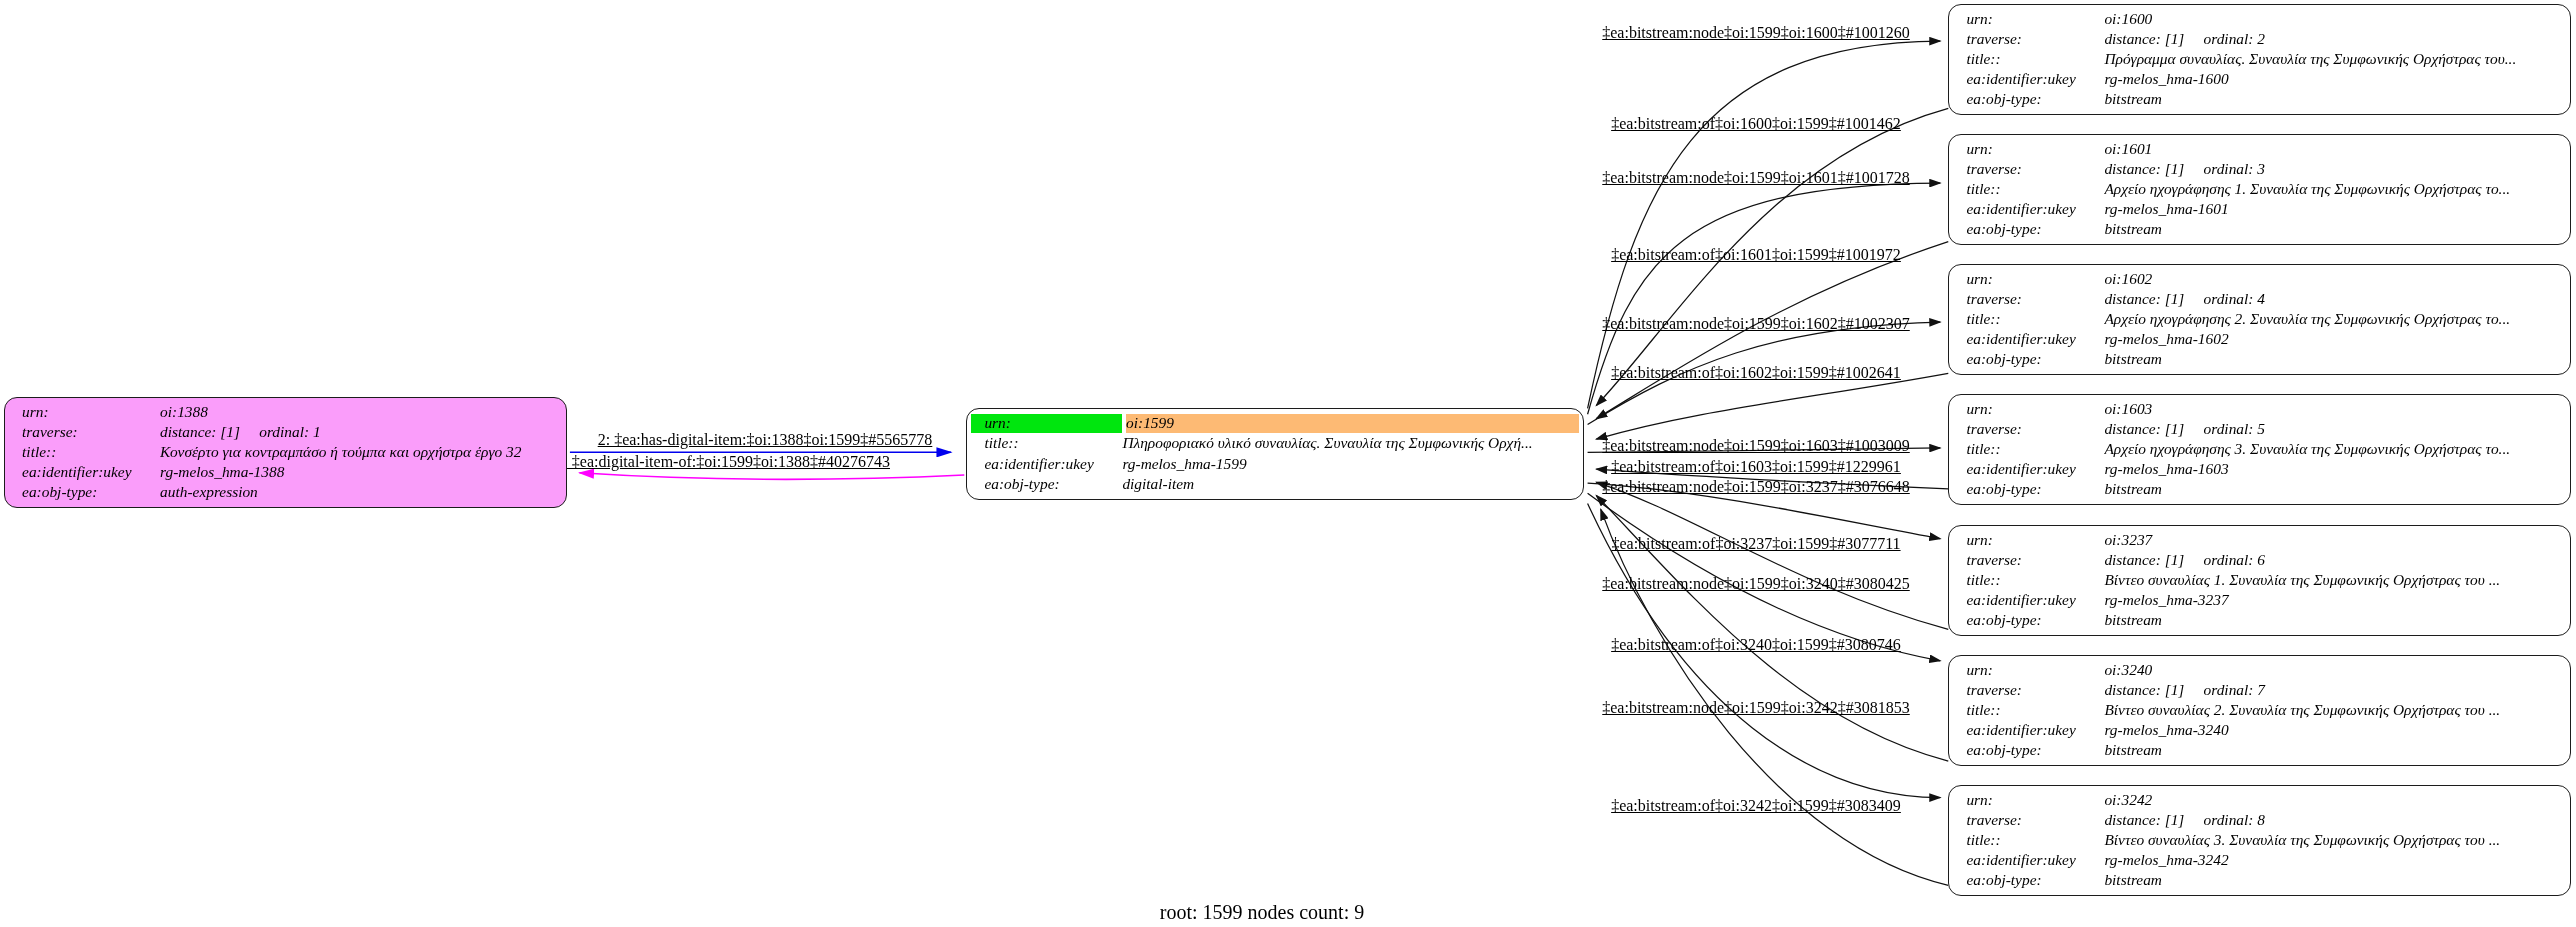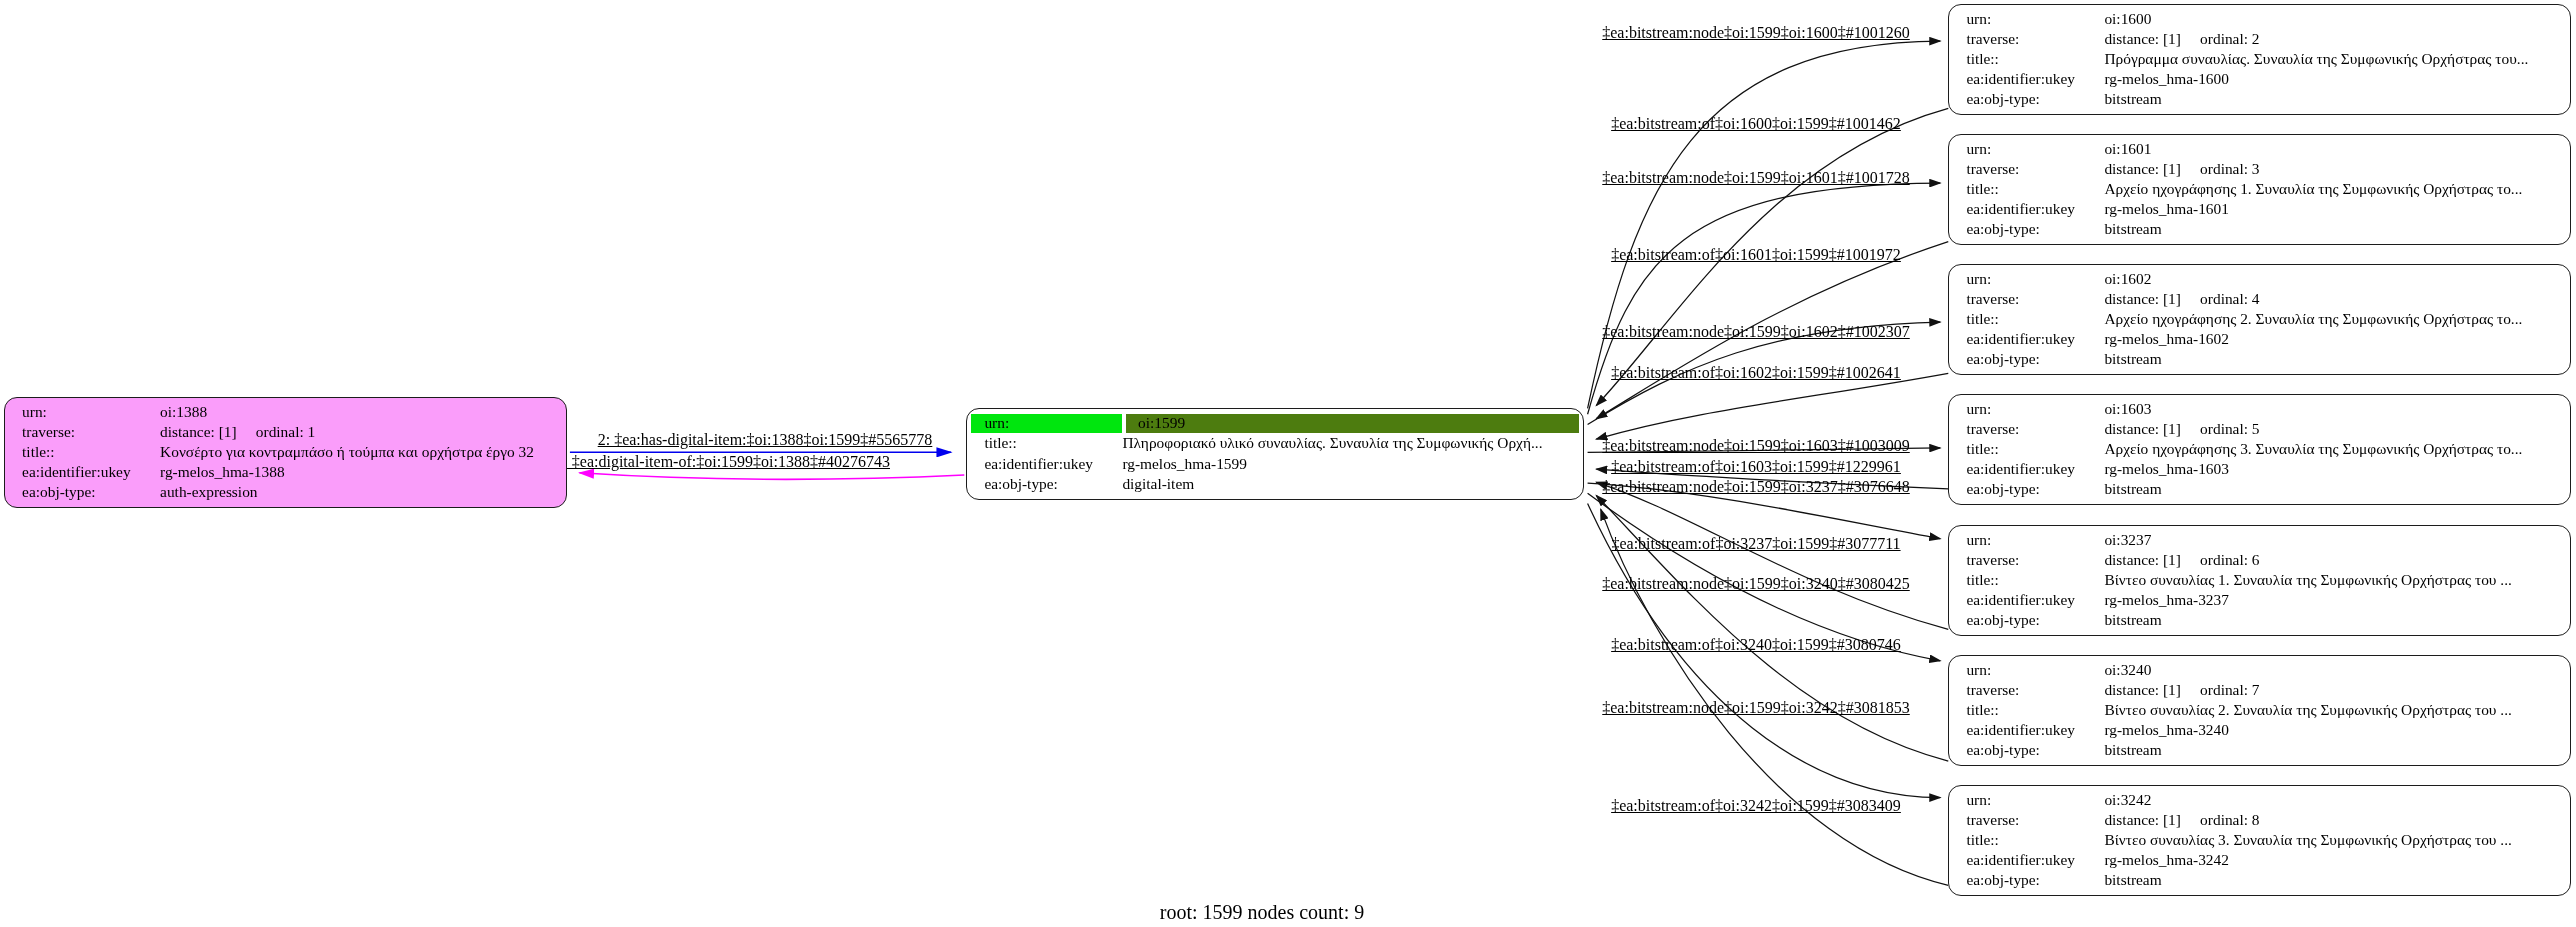--- a/index.html
+++ b/index.html
@@ -16,25 +16,25 @@
     position:absolute;
     background:#ffffff;
     border:1.5px solid #1c1c1c;
     border-radius:13px;
     box-sizing:border-box;
     display:flex;flex-direction:column;justify-content:space-evenly;
     padding:3.7px 4.4px;
     font-size:15.4px;
   }
   .node.pink{background:#fa9dfa;}
-  .row{display:flex;align-items:flex-end;line-height:1.22;}
+  .row{display:flex;align-items:flex-end;line-height:1.22;font-style:italic;}
   .row .k{flex:none;width:138px;padding-left:13px;white-space:pre;}
   .row .v{flex:1;white-space:pre;overflow:hidden;}
   .row.hl .k{background:#00e60e;margin-right:3.7px;}
-  .row.hl .v{background:#4d7c0f;padding-left:12px;}
+  .row.hl .v{background:#fdba74;}
   .edge-label{
     position:absolute;
     transform:translate(-50%,-50%);
     white-space:nowrap;
     font-size:16px;
     line-height:1;
     text-decoration:underline;
   }
   .caption{
     position:absolute;
@@ -79,21 +79,21 @@
     <path d="M 2170 688 C 2300 970 2480 1090 2652 1090" stroke="#111" stroke-width="1.7" fill="none" marker-end="url(#mk)"></path>
     <path d="M 2663 1210 C 2430 1155 2255 880 2188 696" stroke="#111" stroke-width="1.7" fill="none" marker-end="url(#mk)"></path>
   </svg>
 
   <div class="edge-label" style="left:765px;top:440px">2: ‡ea:has-digital-item:‡oi:1388‡oi:1599‡#5565778</div>
   <div class="edge-label" style="left:720px;top:462px">I2: ‡ea:digital-item-of:‡oi:1599‡oi:1388‡#40276743</div>
   <div class="edge-label" style="left:1756px;top:33px">‡ea:bitstream:node‡oi:1599‡oi:1600‡#1001260</div>
   <div class="edge-label" style="left:1756px;top:124px">‡ea:bitstream:of‡oi:1600‡oi:1599‡#1001462</div>
   <div class="edge-label" style="left:1756px;top:178px">‡ea:bitstream:node‡oi:1599‡oi:1601‡#1001728</div>
   <div class="edge-label" style="left:1756px;top:255px">‡ea:bitstream:of‡oi:1601‡oi:1599‡#1001972</div>
-  <div class="edge-label" style="left:1756px;top:332px">‡ea:bitstream:node‡oi:1599‡oi:1602‡#1002307</div>
+  <div class="edge-label" style="left:1756px;top:324px">‡ea:bitstream:node‡oi:1599‡oi:1602‡#1002307</div>
   <div class="edge-label" style="left:1756px;top:373px">‡ea:bitstream:of‡oi:1602‡oi:1599‡#1002641</div>
   <div class="edge-label" style="left:1756px;top:446px">‡ea:bitstream:node‡oi:1599‡oi:1603‡#1003009</div>
   <div class="edge-label" style="left:1756px;top:467px">‡ea:bitstream:of‡oi:1603‡oi:1599‡#1229961</div>
   <div class="edge-label" style="left:1756px;top:487px">‡ea:bitstream:node‡oi:1599‡oi:3237‡#3076648</div>
   <div class="edge-label" style="left:1756px;top:544px">‡ea:bitstream:of‡oi:3237‡oi:1599‡#3077711</div>
   <div class="edge-label" style="left:1756px;top:584px">‡ea:bitstream:node‡oi:1599‡oi:3240‡#3080425</div>
   <div class="edge-label" style="left:1756px;top:645px">‡ea:bitstream:of‡oi:3240‡oi:1599‡#3080746</div>
   <div class="edge-label" style="left:1756px;top:708px">‡ea:bitstream:node‡oi:1599‡oi:3242‡#3081853</div>
   <div class="edge-label" style="left:1756px;top:806px">‡ea:bitstream:of‡oi:3242‡oi:1599‡#3083409</div>
 

